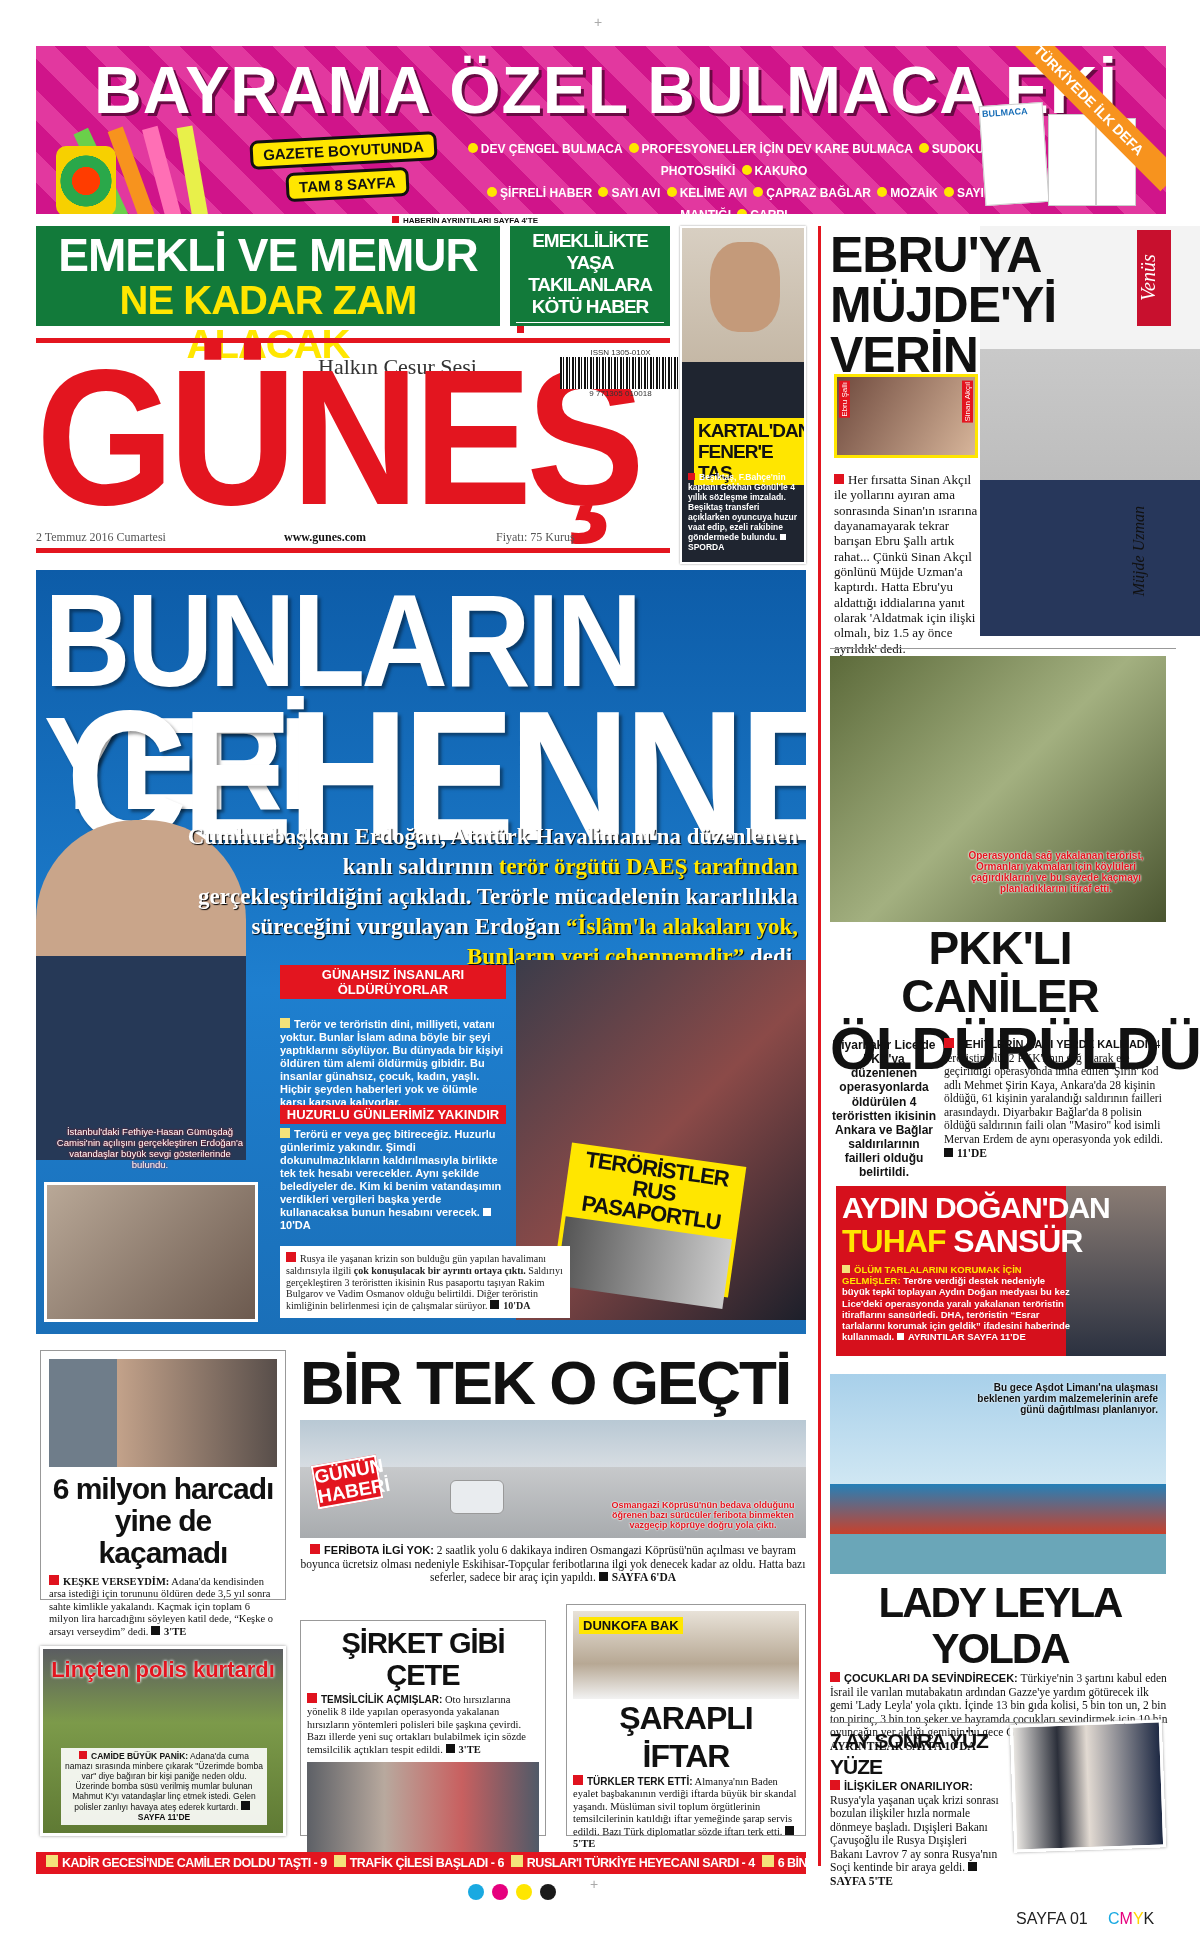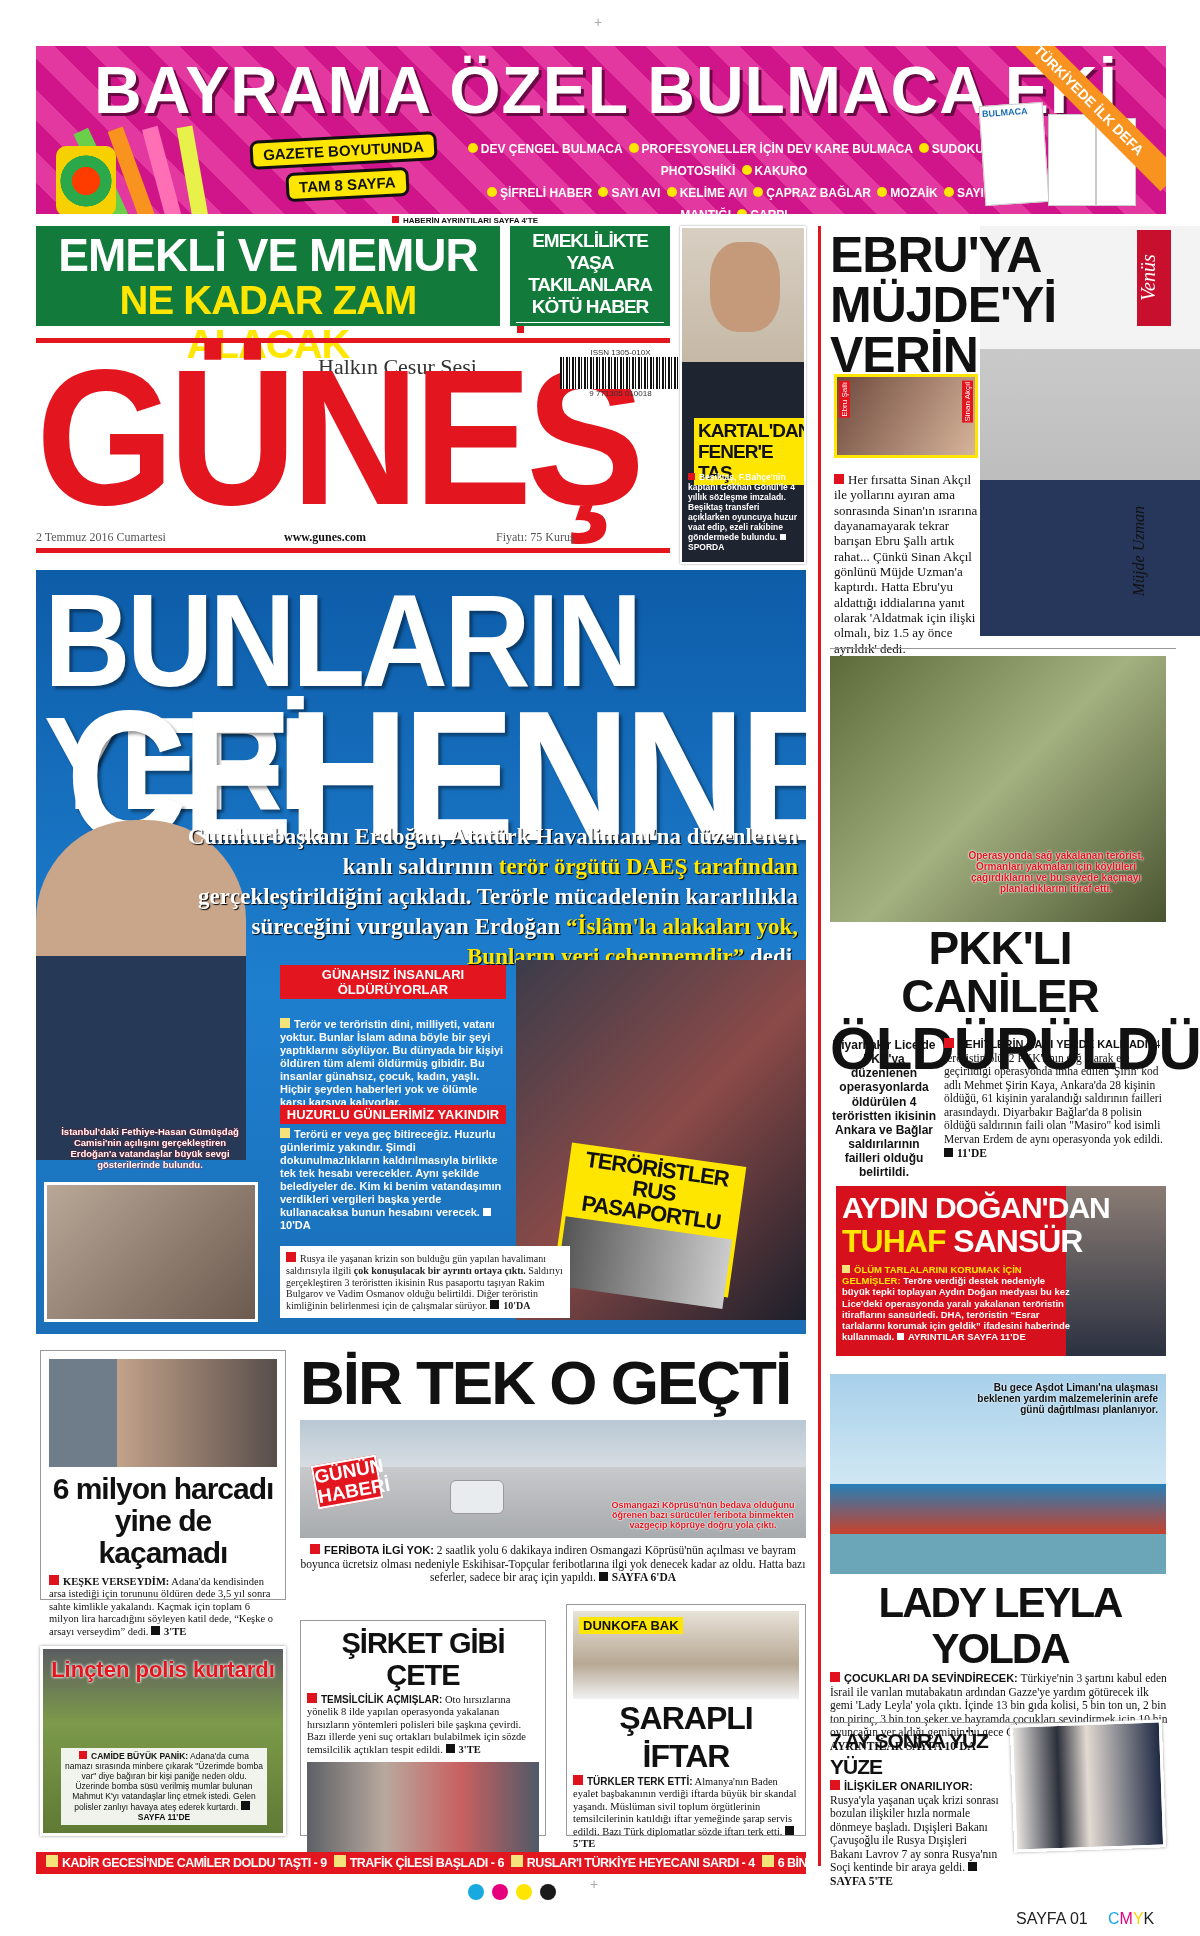--- a/index.html
+++ b/index.html
@@ -108,21 +108,21 @@
   <div class="abs serif" style="left:300px;top:280px;font-style:italic;font-size:16px;writing-mode:vertical-rl;transform:rotate(180deg)">Müjde Uzman</div>
   <p class="abs serif" style="left:4px;top:246px;width:144px;font-size:13px"><span class="sq"></span><span>Her fırsatta Sinan Akçıl ile yollarını ayıran ama sonrasında Sinan'ın ısrarına dayanamayarak tekrar barışan Ebru Şallı artık rahat... Çünkü Sinan Akçıl gönlünü Müjde Uzman'a kaptırdı. Hatta Ebru'yu aldattığı iddialarına yanıt olarak 'Aldatmak için ilişki olmalı, biz 1.5 ay önce ayrıldık' dedi.</span></p>
 </div>
 <div class="abs" style="left:830px;top:648px;width:346px;height:1px;background:#999"></div>
 
 <div class="abs" style="left:36px;top:570px;width:770px;height:764px;background:linear-gradient(#0d5ca8,#1e7fcf 55%,#1a6fb8);overflow:hidden">
   <div class="cond" style="position:absolute;left:8px;top:8px;width:760px;font-size:120px;line-height:112px;color:#fff;letter-spacing:-4px;text-shadow:3px 3px 3px rgba(0,0,0,.4);transform:scaleY(1.1);transform-origin:top">BUNLARIN YERİ</div>
   <div class="cond" style="position:absolute;left:30px;top:118px;width:740px;font-size:168px;line-height:160px;color:#fff;letter-spacing:-6px;text-shadow:3px 3px 3px rgba(0,0,0,.4);transform:scaleY(1.1);transform-origin:top">CEHENNEM</div>
   <div class="abs photo" style="left:0;top:250px;width:210px;height:340px;background:linear-gradient(#c9a58a 0,#c9a58a 40%,#263957 40%);border-radius:100px 100px 0 0"></div>
   <p class="serif" id="lede" style="position:absolute;left:150px;top:252px;width:612px;text-align:right;color:#fff;font-size:23px;font-weight:bold;line-height:30px;text-shadow:1px 1px 1px #000"><span>Cumhurbaşkanı Erdoğan, Atatürk Havalimanı'na düzenlenen kanlı saldırının </span><span class="hl-y">terör örgütü DAEŞ tarafından</span><span> gerçekleştirildiğini açıkladı. Terörle mücadelenin kararlılıkla süreceğini vurgulayan Erdoğan </span><span class="hl-y">“İslâm'la alakaları yok, Bunların yeri cehennemdir”</span><span> dedi.</span></p>
-  <div class="abs" style="left:14px;top:556px;width:200px;text-align:center;color:#fff;font-size:9.5px;font-weight:bold;text-shadow:0 0 2px #c00">İstanbul'daki Fethiye-Hasan Gümüşdağ Camisi'nin açılışını gerçekleştiren Erdoğan'a vatandaşlar büyük sevgi gösterilerinde bulundu.</div>
+  <div class="abs" style="left:14px;top:556px;width:200px;text-align:center;color:#fff;font-size:9.5px;font-weight:normal;text-shadow:0 0 2px #c00">İstanbul'daki Fethiye-Hasan Gümüşdağ Camisi'nin açılışını gerçekleştiren Erdoğan'a vatandaşlar büyük sevgi gösterilerinde bulundu.</div>
   <div class="abs photo" style="left:8px;top:612px;width:214px;height:140px;background:linear-gradient(135deg,#b9a897,#6c5a4f);border:3px solid #fff"></div>
 
   <div class="abs" style="left:244px;top:395px;width:226px">
     <div style="background:#e3151f;color:#fff;font-size:13px;font-weight:bold;padding:2px 6px;text-align:center">GÜNAHSIZ İNSANLARI ÖLDÜRÜYORLAR</div>
     <p style="color:#fff;font-size:11px;font-weight:bold;margin-top:19px"><span class="sq sqy"></span><span>Terör ve teröristin dini, milliyeti, vatanı yoktur. Bunlar İslam adına böyle bir şeyi yaptıklarını söylüyor. Bu dünyada bir kişiyi öldüren tüm alemi öldürmüş gibidir. Bu insanlar günahsız, çocuk, kadın, yaşlı. Hiçbir şeyden haberleri yok ve ölümle karşı karşıya kalıyorlar.</span></p>
   </div>
   <div class="abs" style="left:244px;top:535px;width:226px">
     <div style="background:#e3151f;color:#fff;font-size:13px;font-weight:bold;padding:2px 6px;text-align:center">HUZURLU GÜNLERİMİZ YAKINDIR</div>
     <p style="color:#fff;font-size:11px;font-weight:bold;margin-top:4px"><span class="sq sqy"></span><span>Terörü er veya geç bitireceğiz. Huzurlu günlerimiz yakındır. Şimdi dokunulmazlıkların kaldırılmasıyla birlikte tek tek hesabı verecekler. Aynı şekilde belediyeler de. Kim ki benim vatandaşımın verdikleri vergileri başka yerde kullanacaksa bunun hesabını verecek.</span> <span class="sq" style="background:#fff;width:8px;height:8px"></span><span>10'DA</span></p>
   </div>

